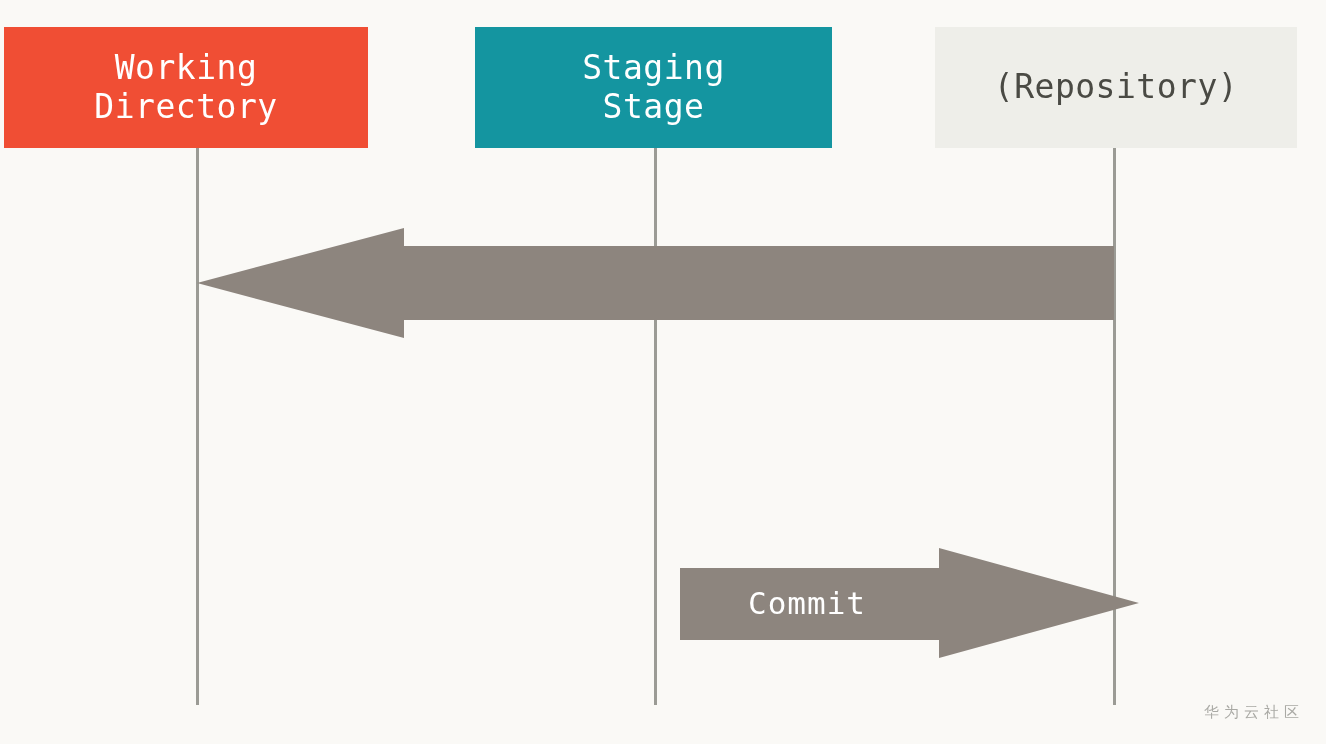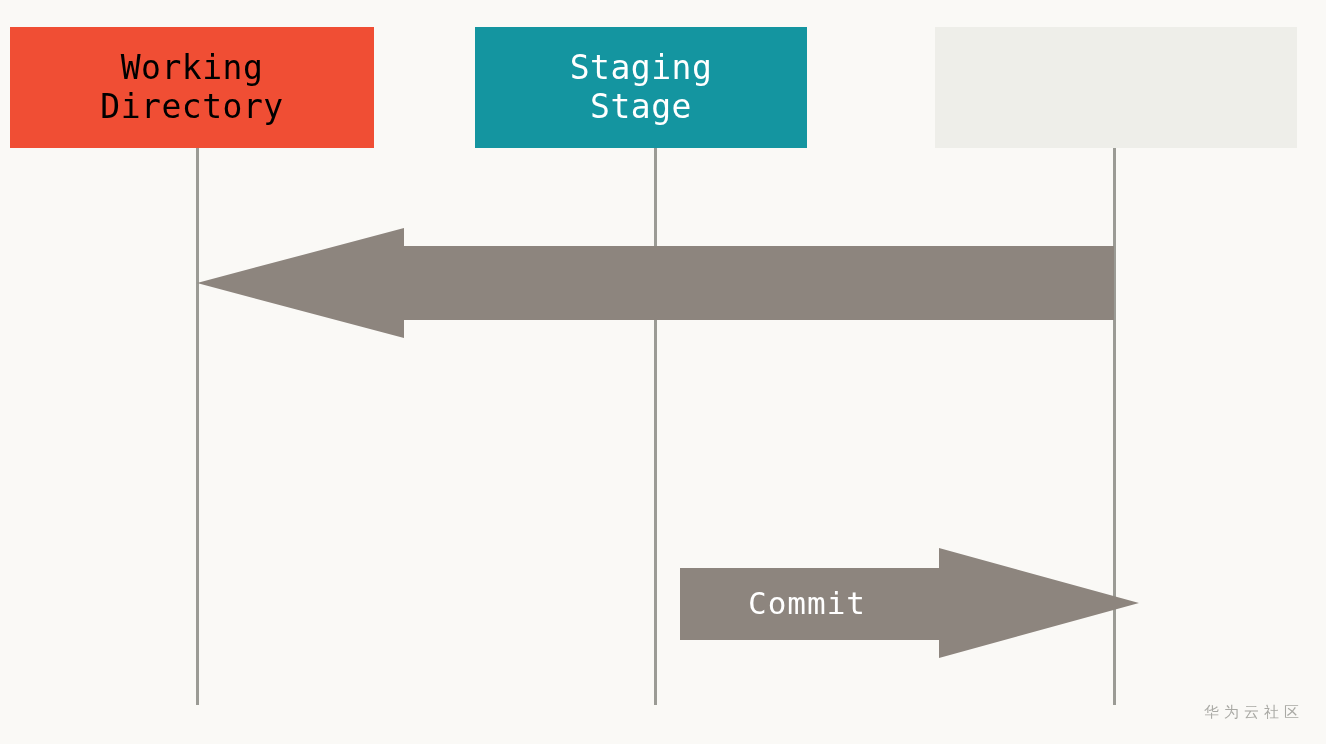--- a/index.html
+++ b/index.html
@@ -27,28 +27,28 @@
     justify-content: center;
     text-align: center;
     line-height: 1.18;
     font-size: 33px;
     letter-spacing: 0.5px;
     white-space: pre;
   }
   .node-box .line { display: block; }
 
   #box-working {
-    left: 10px;
+    left: 4px;
     width: 364px;
     background: #f04e34;
-    color: #000000;
+    color: #ffffff;
   }
   #box-staging {
     left: 475px;
-    width: 332px;
+    width: 357px;
     background: #1495a0;
     color: #ffffff;
   }
   #box-repo {
     left: 935px;
     width: 362px;
     background: #eeeee9;
     color: #4a4a44;
   }
 
@@ -118,20 +118,21 @@
     <span class="line">Working</span>
     <span class="line">Directory</span>
   </div>
 
   <div class="node-box" id="box-staging">
     <span class="line">Staging</span>
     <span class="line">Stage</span>
   </div>
 
   <div class="node-box" id="box-repo">
+    <span class="line">(Repository)</span>
   </div>
 
   <div class="lifeline" id="lifeline-working"></div>
   <div class="lifeline" id="lifeline-staging"></div>
   <div class="lifeline" id="lifeline-repo"></div>
 
   <div class="arrow" id="arrow-checkout">
     <svg viewBox="0 0 917 110" preserveAspectRatio="none">
       <path d="M 0,55 L 207,0 L 207,18 L 917,18 L 917,92 L 207,92 L 207,110 Z" fill="#8d857e"></path>
     </svg>

